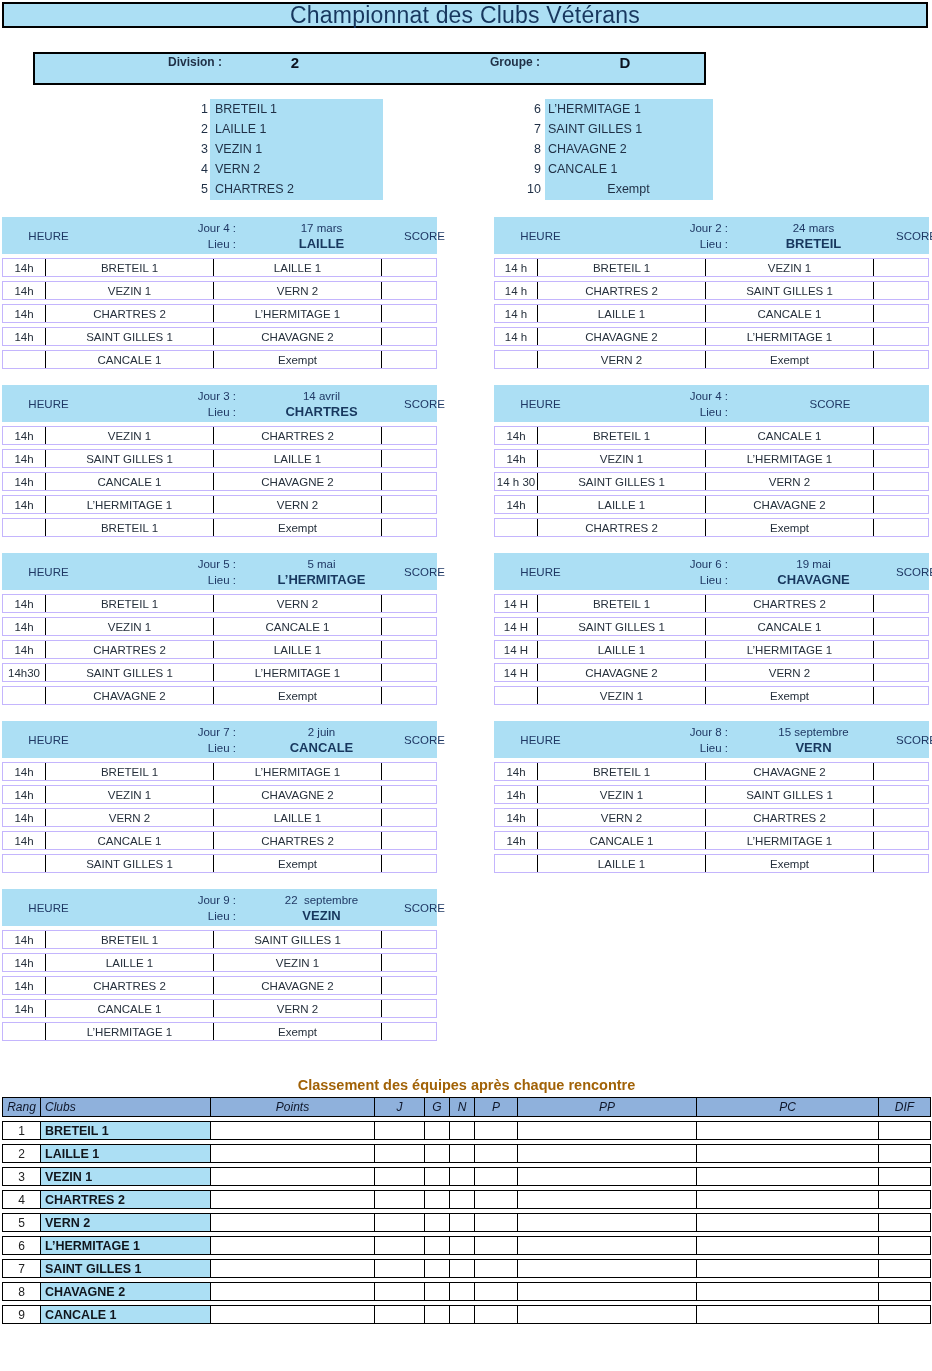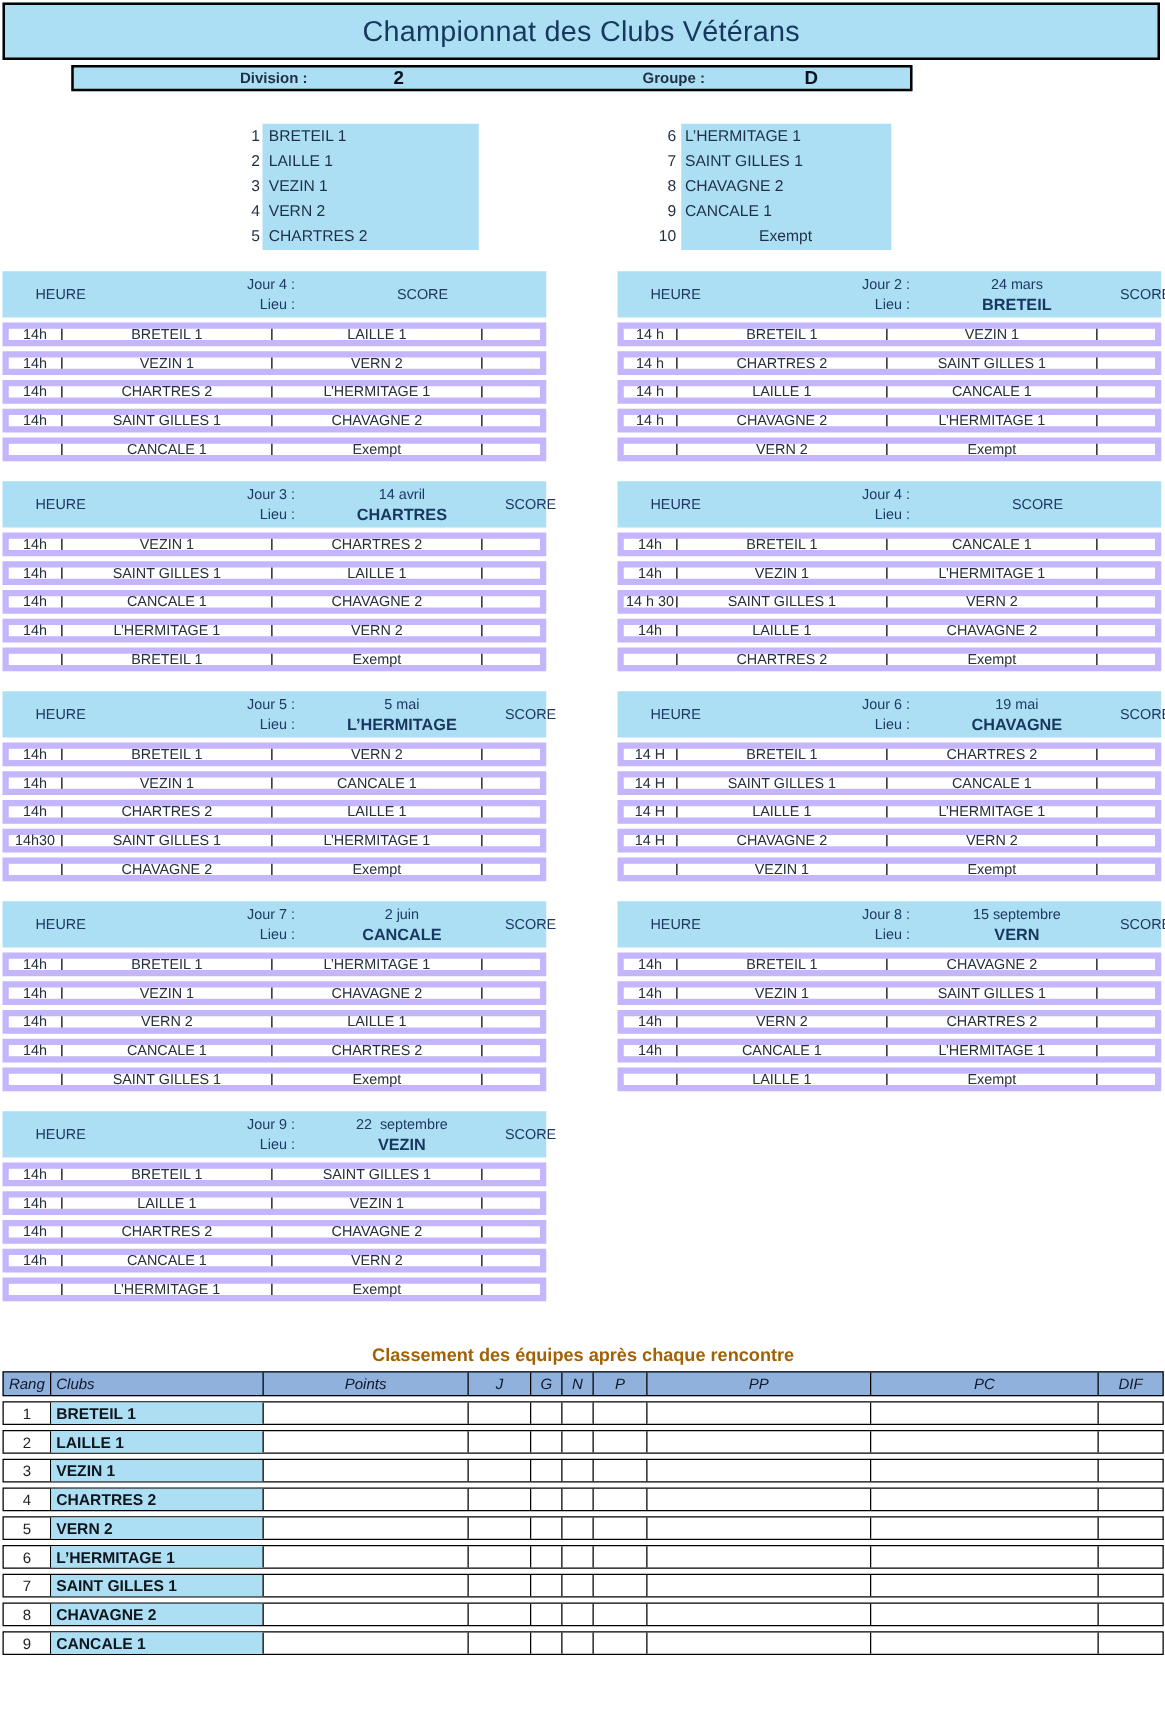--- a/index.html
+++ b/index.html
@@ -1,26 +1,26 @@
 <!DOCTYPE html>
 <html><head>
 <meta charset="utf-8">
 <style>
   html,body{margin:0;padding:0;background:#fff;}
   .sheet{position:relative;width:932px;height:1371px;background:#fff;
          font-family:"Liberation Sans",sans-serif;color:#26303C;overflow:hidden;}
 
   
-  .title-bar{position:absolute;left:2px;top:2px;width:926px;height:46px;
+  .title-bar{position:absolute;left:2px;top:2px;width:926px;height:26px;
     background:#ACDFF4;border:2px solid #000;box-sizing:border-box;
     display:flex;align-items:center;justify-content:center;
     font-size:23px;color:#17375E;letter-spacing:.2px;}
 
   
-  .division-bar{position:absolute;left:57px;top:52px;width:673px;height:21px;
+  .division-bar{position:absolute;left:33px;top:52px;width:673px;height:33px;
     background:#ACDFF4;border:2px solid #000;box-sizing:border-box;}
   .dv-label{position:absolute;top:1px;width:160px;text-align:center;
     font-size:12px;font-weight:bold;color:#1F2F45;}
   .dv-value{position:absolute;top:0;width:100px;text-align:center;
     font-size:15px;font-weight:bold;color:#0d1320;}
 
   
   .team-bg{position:absolute;top:99px;height:101px;background:#ACDFF4;}
   .left-bg{left:210px;width:173px;}
   .right-bg{left:545px;width:168px;}
@@ -39,21 +39,21 @@
   .day-header{height:37px;background:#ACDFF4;display:flex;color:#1F3864;font-size:11.5px;}
   .dh-heure{width:45px;display:flex;align-items:center;justify-content:center;flex:none;padding-left:24px;}
   .dh-jour{width:168px;display:flex;flex-direction:column;justify-content:center;
            text-align:right;padding-right:3px;box-sizing:border-box;line-height:16px;flex:none;}
   .dh-datevenue{width:165px;display:flex;flex-direction:column;justify-content:center;
            text-align:center;line-height:16px;flex:none;}
   .dh-date{white-space:pre;}
   .dh-venue{font-weight:bold;font-size:13px;color:#17375E;}
   .dh-score{flex:1;display:flex;align-items:center;justify-content:center;}
   .day-table{margin-top:4px;}
-  .match-row{display:flex;height:19px;border:5px solid #c4b5fd;box-sizing:border-box;
+  .match-row{display:flex;height:19px;border:1px solid #c4b5fd;box-sizing:border-box;
              margin-bottom:4px;font-size:11.5px;background:#fff;align-items:stretch;}
   .match-row:last-child{margin-bottom:0;}
   .mr-time{width:43px;border-right:1px solid #000;display:flex;align-items:center;
            justify-content:center;white-space:pre;flex:none;box-sizing:border-box;}
   .mr-team{width:168px;border-right:1px solid #000;display:flex;align-items:center;
            justify-content:center;flex:none;box-sizing:border-box;}
   .mr-score{flex:1;}
 
   
   .standings{position:absolute;left:2px;top:1077px;width:929px;}
@@ -151,20 +151,24 @@
 
   <div class="days">
 
       <div class="day-block">
         <div class="day-header">
           <div class="dh-heure">HEURE</div>
           <div class="dh-jour">
             <span>Jour 4 :</span>
             <span>Lieu :</span>
           </div>
+          <div class="dh-datevenue">
+            <span class="dh-date">17 mars</span>
+            <span class="dh-venue">LAILLE</span>
+          </div>
           <div class="dh-score">SCORE</div>
         </div>
         <div class="day-table">
 
             <div class="match-row">
               <div class="mr-time">14h</div>
               <div class="mr-team">BRETEIL 1</div>
               <div class="mr-team">LAILLE 1</div>
               <div class="mr-score"></div>
             </div>

